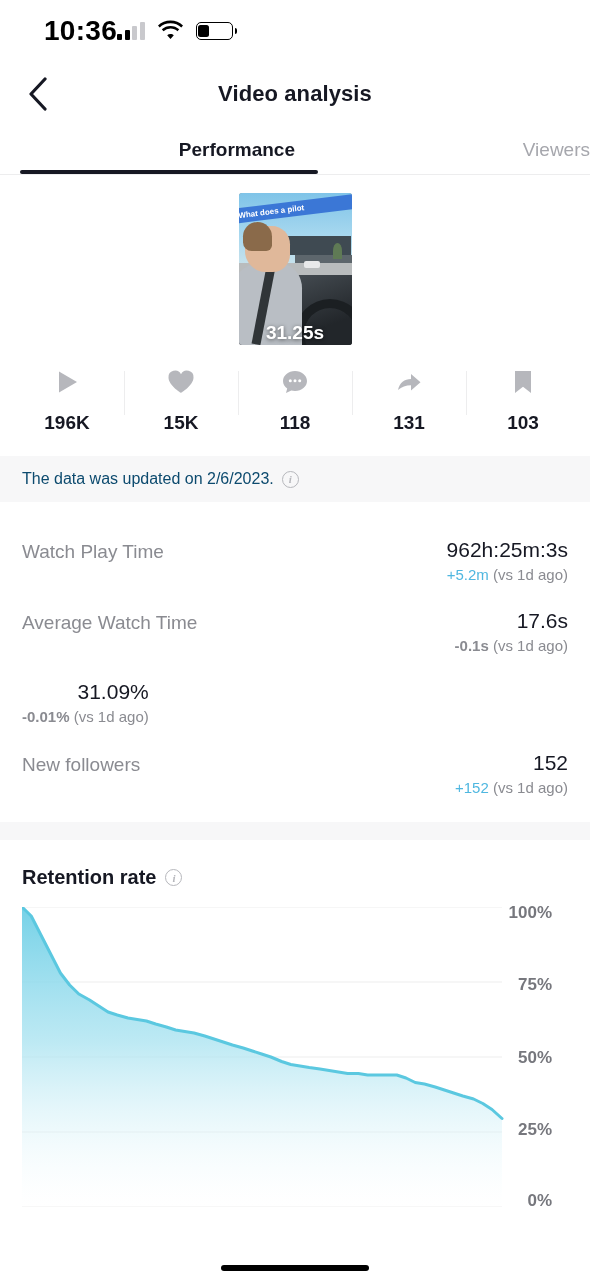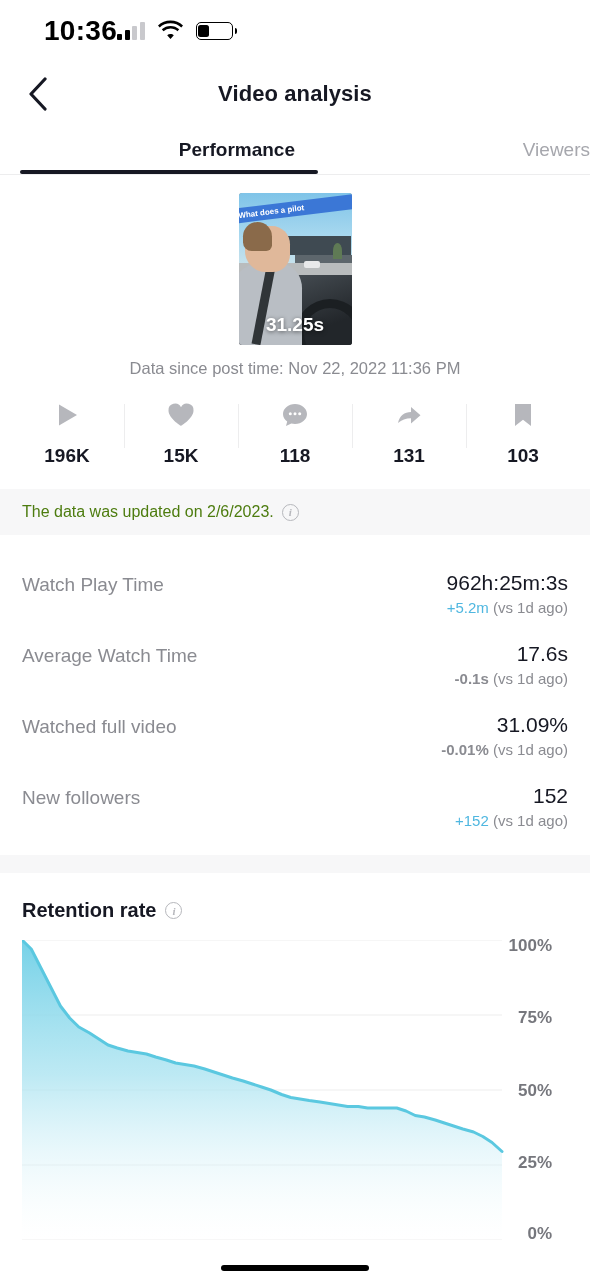--- a/index.html
+++ b/index.html
@@ -92,21 +92,21 @@
     background:#b9bec4; border-radius:36% 30% 0 0; }
   .thumb-strap { position:absolute; left:18%; top:48%; width:9px; height:52%;
     background:#303538; transform:rotate(11deg); }
   .thumb-caption {
     position:absolute; left:-4%; top:5%; width:112%;
     background:#3b77d6; color:#fff; font-size:8px; font-weight:700;
     padding:3px 4px; transform:rotate(-7deg); white-space:nowrap; overflow:hidden;
     text-overflow:clip;
   }
   .thumb-dur {
-    position:absolute; left:0; right:0; bottom:9px; text-align:center;
+    position:absolute; left:0; right:0; bottom:1px; text-align:center;
     color:#fff; font-size:19px; font-weight:700;
     text-shadow:0 1px 4px rgba(0,0,0,.55);
   }
   .since-text {
     text-align:center; color:#8a8b91; font-size:16.5px; margin-top:14px;
   }
 
   
   .eng-row {
     display:flex; margin-top:20px; padding:0 10px;
@@ -120,21 +120,21 @@
     background:#ededee;
   }
   .eng-icon { width:34px; height:34px; display:flex; align-items:center; justify-content:center; }
   .eng-val { font-size:19px; font-weight:700; color:#161823; }
 
   
   .update-bar {
     margin-top:22px; background:#f7f7f8; height:46px;
     display:flex; align-items:center; padding:0 22px; gap:8px;
   }
-  .update-text { color:#4d7c0f; font-size:16px; }
+  .update-text { color:#0c4a6e; font-size:16px; }
   .info-circle {
     width:17px; height:17px; border:1.4px solid #b6b7bc; border-radius:50%;
     display:inline-flex; align-items:center; justify-content:center;
     font-size:11px; font-weight:700; color:#b6b7bc; font-style:italic;
     font-family:"Liberation Serif", serif;
   }
 
   
   .metrics { padding:22px 22px 0 22px; }
   .metric-row {
@@ -231,21 +231,20 @@
       <div class="thumb-dash"></div>
       <div class="thumb-wheel"></div>
       <div class="thumb-person-body"></div>
       <div class="thumb-strap"></div>
       <div class="thumb-person-head"></div>
       <div class="thumb-person-hair"></div>
       <div class="thumb-caption">What does a pilot</div>
       <div class="thumb-dur">31.25s</div>
     </div>
   </div>
-  <div class="since-text">Data since post time: Nov 22, 2022 11:36 PM</div>
 </div>
 
 <div class="eng-row">
 
   <div class="eng-item">
     <span class="eng-icon">
       <svg width="30" height="30" viewBox="0 0 30 30">
         <path d="M7 4.5 25 15 7 25.5z" fill="#b6b7bc"></path>
       </svg>
     </span>
@@ -310,21 +309,20 @@
 
   <div class="metric-row">
     <div class="metric-label">Average Watch Time</div>
     <div class="metric-right">
       <div class="metric-value">17.6s</div>
       <div class="metric-delta"><span class="down">-0.1s</span><span> (vs 1d ago)</span></div>
     </div>
   </div>
 
   <div class="metric-row">
-    <div class="metric-label">Watched full video</div>
     <div class="metric-right">
       <div class="metric-value">31.09%</div>
       <div class="metric-delta"><span class="down">-0.01%</span><span> (vs 1d ago)</span></div>
     </div>
   </div>
 
   <div class="metric-row">
     <div class="metric-label">New followers</div>
     <div class="metric-right">
       <div class="metric-value">152</div>

